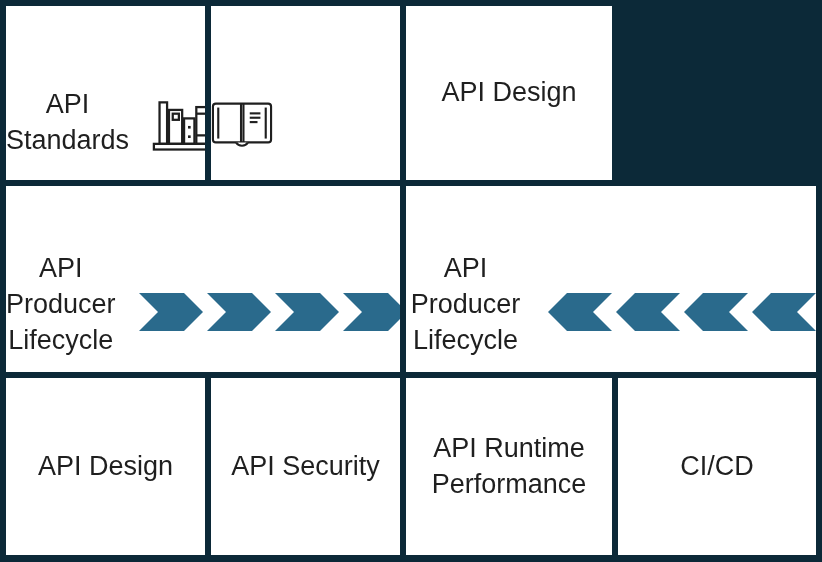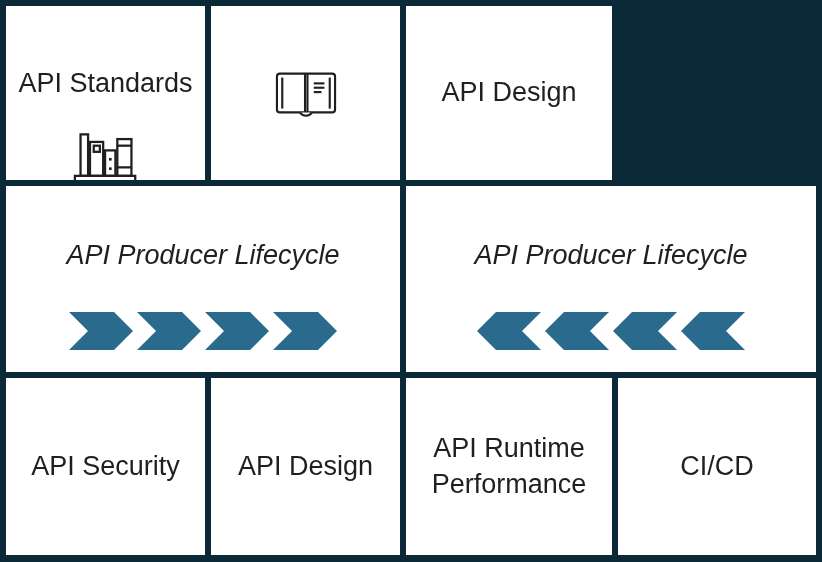--- a/index.html
+++ b/index.html
@@ -17,30 +17,30 @@
     background:var(--border);
     display:grid;
     grid-template-columns:199px 189px 206px 1fr;
     grid-template-rows:174px 186px 1fr;
     gap:6px;
     padding:6px 6px 7px 6px;
   }
   .cell{
     background:var(--cell);
     display:flex;
-    flex-direction:column;
+    flex-direction:row;
     align-items:center;
     justify-content:center;
     text-align:center;
     overflow:hidden;
     gap:23px;
   }
   .cell.span2{grid-column:span 2;}
   .cell.has-icon{justify-content:flex-start;padding-top:60px;}
-  .cell.lifecycle{padding-top:52px;justify-content:flex-start;font-style:italic;}
+  .cell.lifecycle{padding-top:52px;justify-content:flex-start;}
   .label{
     font-size:27px;
     line-height:1.33;
     color:var(--text);
     max-width:185px;
   }
   .lifecycle .label{max-width:none;}
   .icon-wrap{margin-top:4px;line-height:0;}
   .icon-wrap svg{display:block;}
   .books-icon rect, .books-icon line{stroke:var(--icon);fill:#fff;}
@@ -112,25 +112,25 @@
       <svg width="268" height="40" viewBox="0 0 268 40">
         <polygon points="64,1 19,1 0,20 19,39 64,39 45,20"></polygon>
         <polygon points="132,1 87,1 68,20 87,39 132,39 113,20"></polygon>
         <polygon points="200,1 155,1 136,20 155,39 200,39 181,20"></polygon>
         <polygon points="268,1 223,1 204,20 223,39 268,39 249,20"></polygon>
       </svg>
     </div>
   </div>
 
   <div class="cell">
-    <div class="label">API Security</div>
+    <div class="label">API Design</div>
   </div>
 
   <div class="cell">
-    <div class="label">API Design</div>
+    <div class="label">API Security</div>
   </div>
 
   <div class="cell">
     <div class="label">API Runtime Performance</div>
   </div>
 
   <div class="cell">
     <div class="label">CI/CD</div>
   </div>
 

